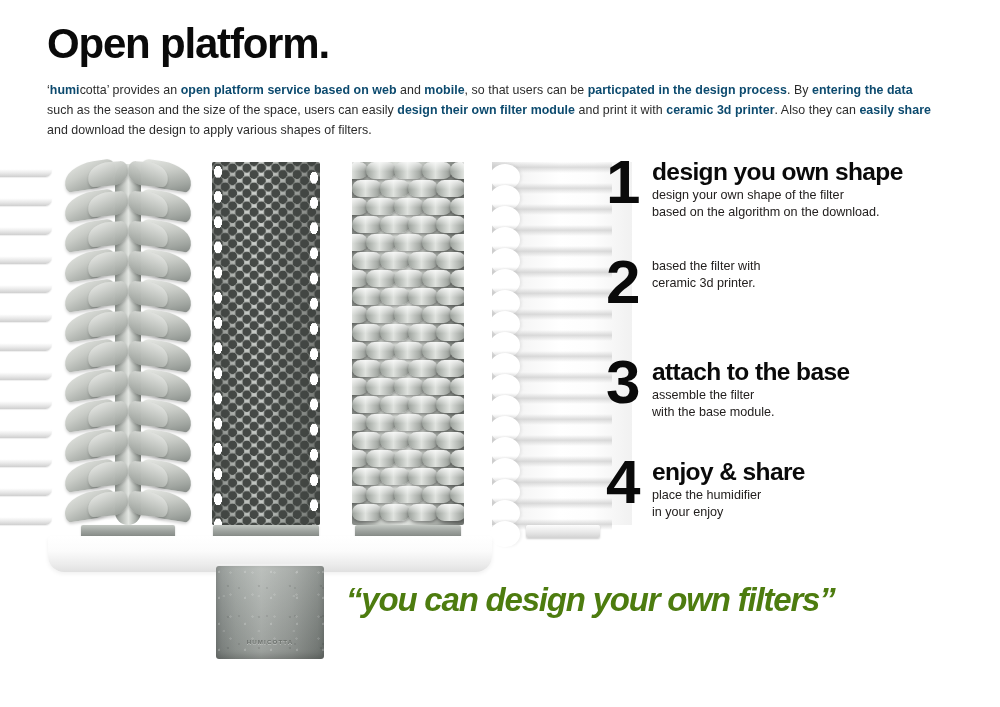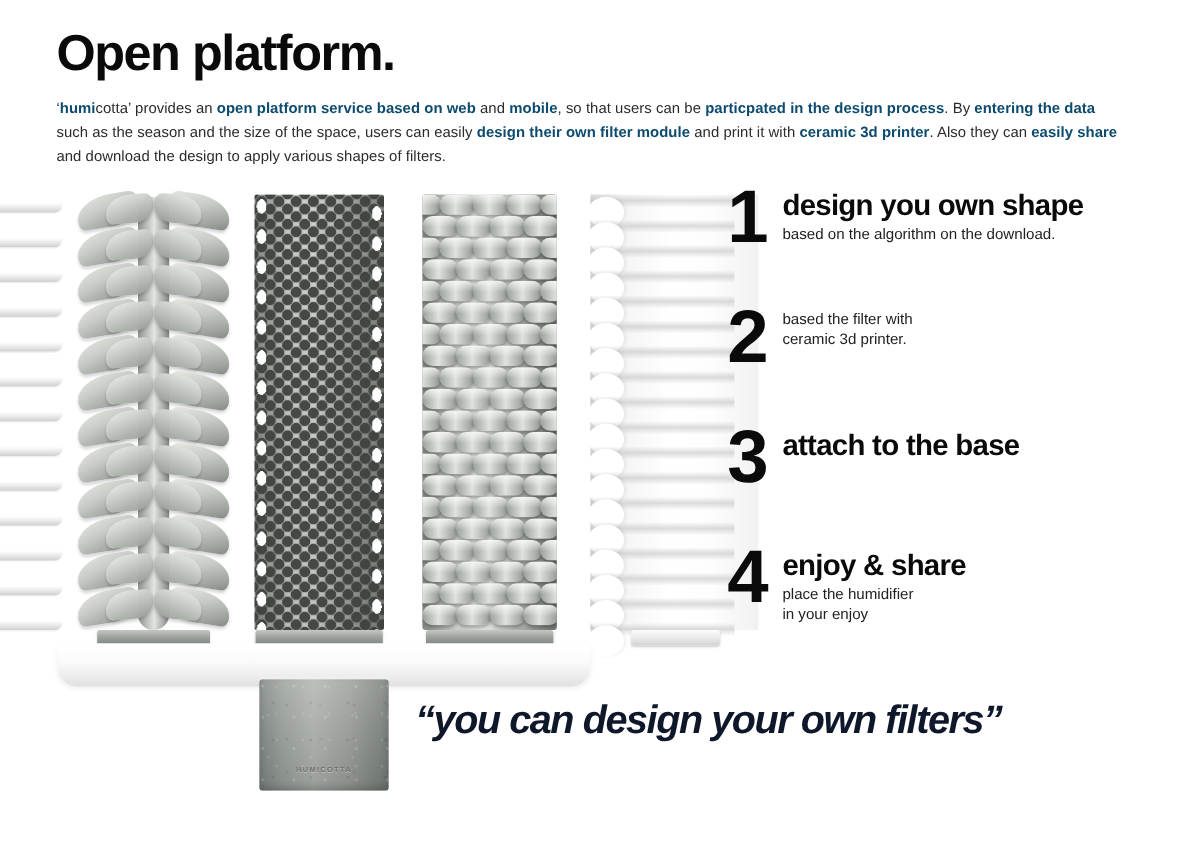--- a/index.html
+++ b/index.html
@@ -37,21 +37,21 @@
     font-size:24.5px;font-weight:700;letter-spacing:-.6px;
     line-height:1.12;color:#0a0a0a;margin:0 0 2px 0;white-space:nowrap;
   }
   .step-desc{font-size:12.6px;line-height:1.32;color:#23201f;}
   .step-desc div{white-space:nowrap;}
 
   
   .quote{
     position:absolute;left:346px;top:581px;
     font-size:33px;font-weight:700;font-style:italic;
-    letter-spacing:-1.2px;color:#0f172a;white-space:nowrap;text-align:center;
+    letter-spacing:-1.2px;color:#4d7c0f;white-space:nowrap;text-align:center;
   }
 
   
   .stage{position:absolute;left:0;top:150px;width:600px;height:520px;}
 
   
   .shelf{
     position:absolute;left:48px;top:386px;width:444px;height:36px;
     background:linear-gradient(180deg,#ffffff 0%,#fbfbfb 42%,#ececec 78%,#e0e0e0 100%);
     border-radius:4px 4px 16px 16px;
@@ -511,37 +511,42 @@
       <div class="base-label">HUMICOTTA</div>
     </div>
   </div>
 
   <div class="steps">
       <div class="step">
         <div class="step-num">1</div>
         <div class="step-body">
           <div class="step-head">design you own shape</div>
           <div class="step-desc">
+            <div>design your own shape of the filter</div>
             <div>based on the algorithm on the download.</div>
           </div>
         </div>
       </div>
       <div class="step">
         <div class="step-num">2</div>
         <div class="step-body">
           <div class="step-desc">
             <div>based the filter with</div>
             <div>ceramic 3d printer.</div>
           </div>
         </div>
       </div>
       <div class="step">
         <div class="step-num">3</div>
         <div class="step-body">
           <div class="step-head">attach to the base</div>
+          <div class="step-desc">
+            <div>assemble the filter</div>
+            <div>with the base module.</div>
+          </div>
         </div>
       </div>
       <div class="step">
         <div class="step-num">4</div>
         <div class="step-body">
           <div class="step-head">enjoy &amp; share</div>
           <div class="step-desc">
             <div>place the humidifier</div>
             <div>in your enjoy</div>
           </div>

